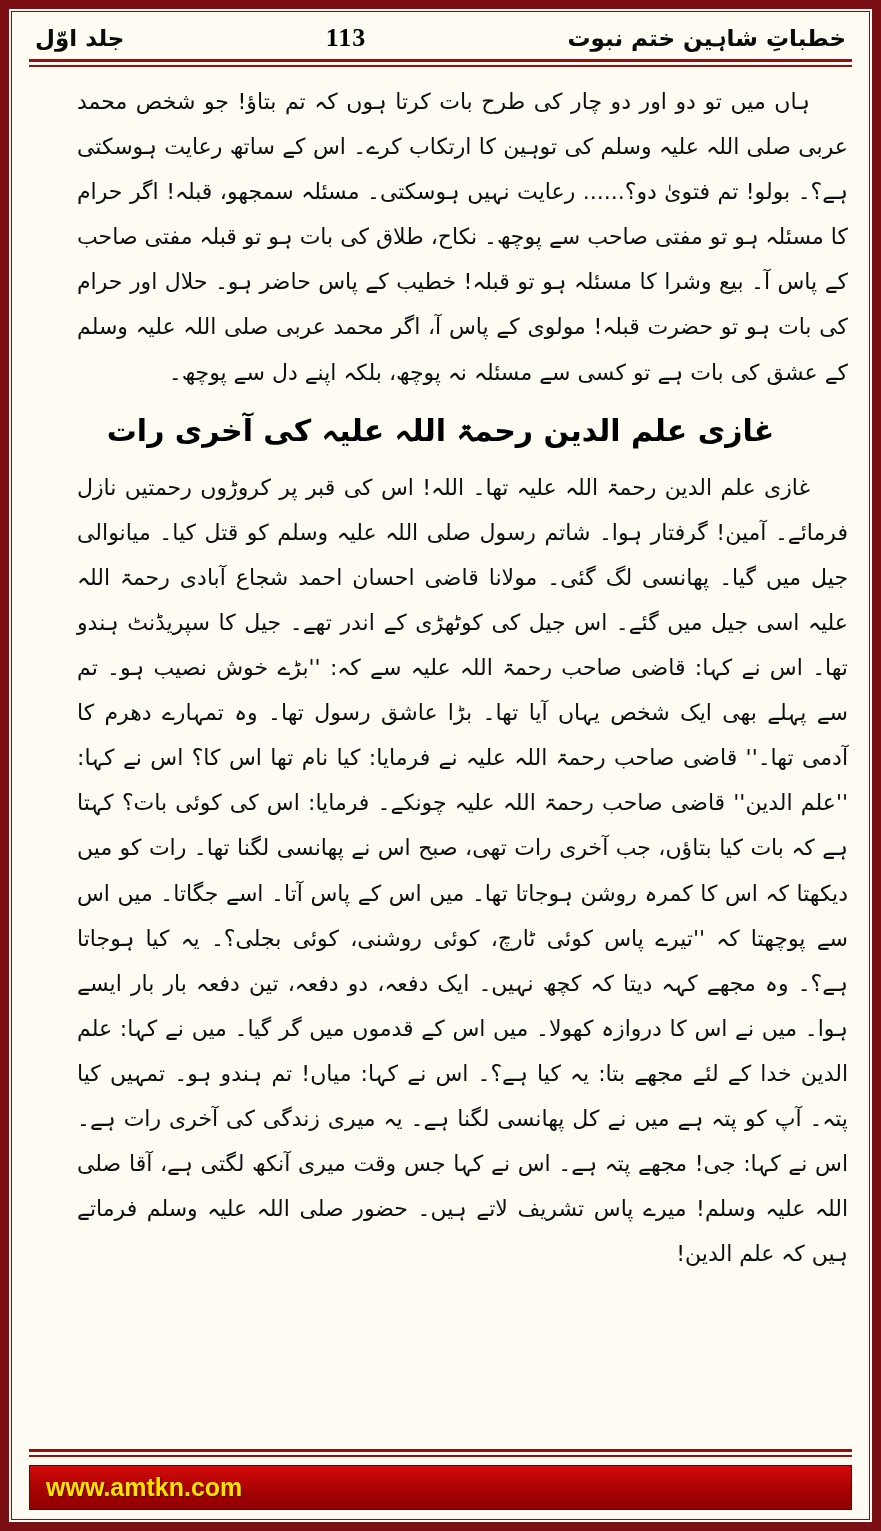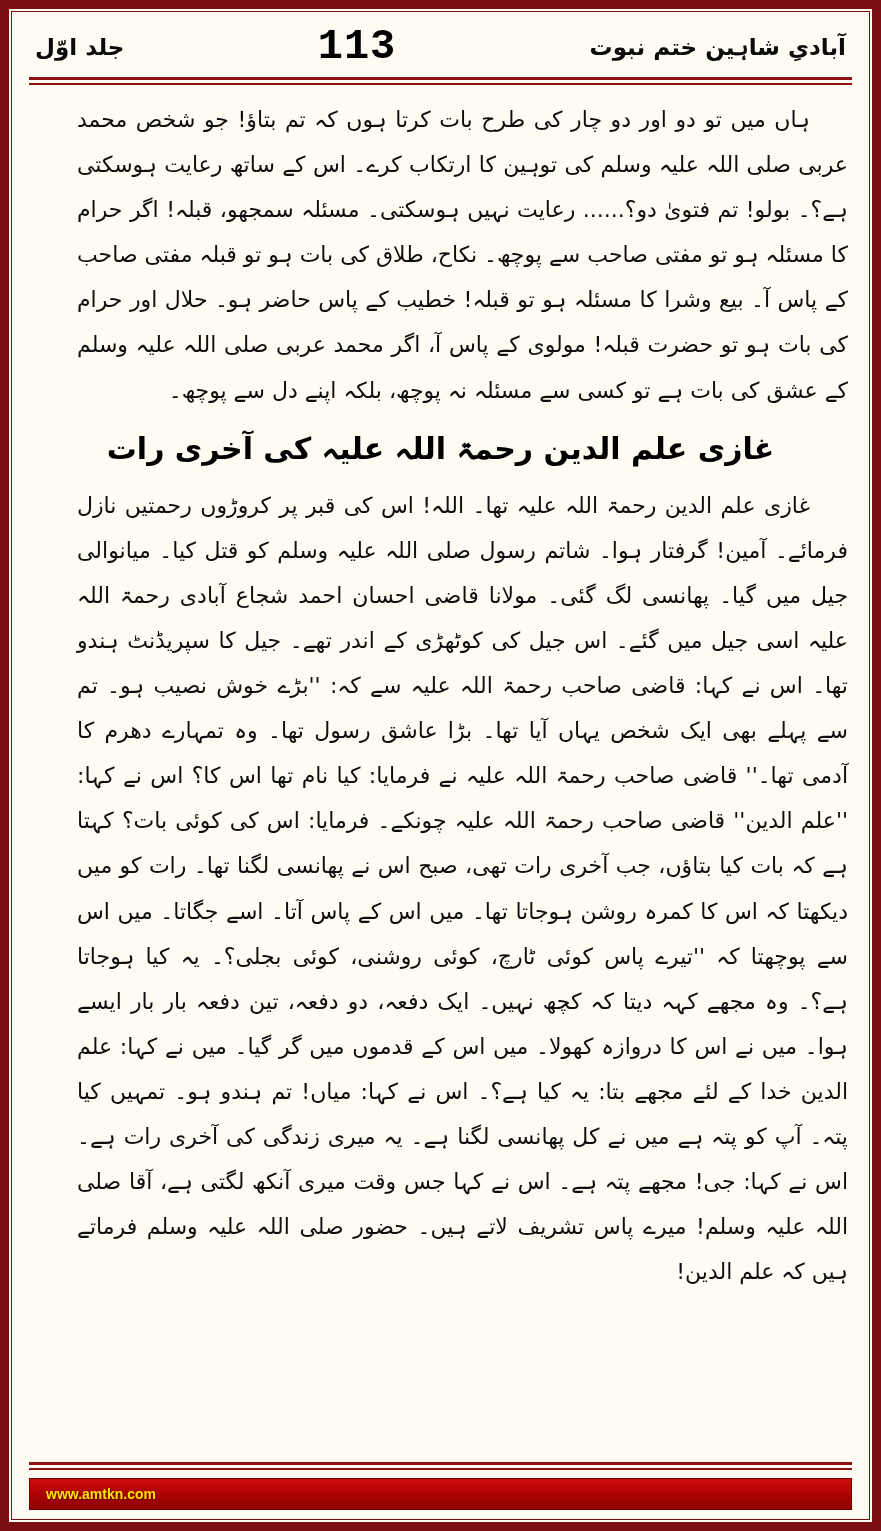--- a/index.html
+++ b/index.html
@@ -25,22 +25,22 @@
 
   .header {
     display: flex;
     justify-content: space-between;
     align-items: center;
     padding: 6px 6px 2px 6px;
   }
   .urdu { direction: rtl; font-family: "DejaVu Sans", sans-serif; }
   .header .urdu { font-size: 23px; font-weight: bold; color: #0b0b0b; }
   .page-number {
-    font-family: Liberation Mono, monospace;
-    font-size: 42px;
+    font-family: Liberation Serif, serif;
+    font-size: 26px;
     font-weight: bold;
     color: #000;
     letter-spacing: 1px;
   }
 
   .double-rule {
     height: 8px;
     border-top: 3px solid #8e1113;
     border-bottom: 2px solid #8e1113;
     margin: 4px 0 8px 0;
@@ -73,36 +73,36 @@
 
   .footer-bar {
     background: linear-gradient(180deg, #d40b0b 0%, #a80202 55%, #8f0000 100%);
     border: 1px solid #6f0000;
     display: flex;
     justify-content: space-between;
     align-items: center;
     padding: 7px 16px;
     font-family: "Liberation Sans", sans-serif;
     font-weight: bold;
-    font-size: 14px;
+    font-size: 25px;
     color: #ffe400;
     text-shadow: 1px 1px 1px rgba(0,0,0,0.45);
   }
   .footer-bar .email { color: #ffffff; }
 </style>
 </head>
 <body>
 
 <div class="page">
   <div class="frame">
 
     <div class="header">
       <span class="urdu">جلد اوّل</span>
       <span class="page-number">113</span>
-      <span class="urdu">آبادیِ شاہین ختم نبوت</span>
+      <span class="urdu">خطباتِ شاہین ختم نبوت</span>
     </div>
 
     <div class="double-rule"></div>
 
     <div class="main">
       <p class="para">ہاں میں تو دو اور دو چار کی طرح بات کرتا ہوں کہ تم بتاؤ! جو شخص محمد عربی صلی اللہ علیہ وسلم کی توہین کا ارتکاب کرے۔ اس کے ساتھ رعایت ہوسکتی ہے؟۔ بولو! تم فتویٰ دو؟...... رعایت نہیں ہوسکتی۔ مسئلہ سمجھو، قبلہ! اگر حرام کا مسئلہ ہو تو مفتی صاحب سے پوچھ۔ نکاح، طلاق کی بات ہو تو قبلہ مفتی صاحب کے پاس آ۔ بیع وشرا کا مسئلہ ہو تو قبلہ! خطیب کے پاس حاضر ہو۔ حلال اور حرام کی بات ہو تو حضرت قبلہ! مولوی کے پاس آ، اگر محمد عربی صلی اللہ علیہ وسلم کے عشق کی بات ہے تو کسی سے مسئلہ نہ پوچھ، بلکہ اپنے دل سے پوچھ۔</p>
       <h2 class="heading">غازی علم الدین رحمۃ اللہ علیہ کی آخری رات</h2>
       <p class="para">غازی علم الدین رحمۃ اللہ علیہ تھا۔ اللہ! اس کی قبر پر کروڑوں رحمتیں نازل فرمائے۔ آمین! گرفتار ہوا۔ شاتم رسول صلی اللہ علیہ وسلم کو قتل کیا۔ میانوالی جیل میں گیا۔ پھانسی لگ گئی۔ مولانا قاضی احسان احمد شجاع آبادی رحمۃ اللہ علیہ اسی جیل میں گئے۔ اس جیل کی کوٹھڑی کے اندر تھے۔ جیل کا سپریڈنٹ ہندو تھا۔ اس نے کہا: قاضی صاحب رحمۃ اللہ علیہ سے کہ: ''بڑے خوش نصیب ہو۔ تم سے پہلے بھی ایک شخص یہاں آیا تھا۔ بڑا عاشق رسول تھا۔ وہ تمہارے دھرم کا آدمی تھا۔'' قاضی صاحب رحمۃ اللہ علیہ نے فرمایا: کیا نام تھا اس کا؟ اس نے کہا: ''علم الدین'' قاضی صاحب رحمۃ اللہ علیہ چونکے۔ فرمایا: اس کی کوئی بات؟ کہتا ہے کہ بات کیا بتاؤں، جب آخری رات تھی، صبح اس نے پھانسی لگنا تھا۔ رات کو میں دیکھتا کہ اس کا کمرہ روشن ہوجاتا تھا۔ میں اس کے پاس آتا۔ اسے جگاتا۔ میں اس سے پوچھتا کہ ''تیرے پاس کوئی ٹارچ، کوئی روشنی، کوئی بجلی؟۔ یہ کیا ہوجاتا ہے؟۔ وہ مجھے کہہ دیتا کہ کچھ نہیں۔ ایک دفعہ، دو دفعہ، تین دفعہ بار بار ایسے ہوا۔ میں نے اس کا دروازہ کھولا۔ میں اس کے قدموں میں گر گیا۔ میں نے کہا: علم الدین خدا کے لئے مجھے بتا: یہ کیا ہے؟۔ اس نے کہا: میاں! تم ہندو ہو۔ تمہیں کیا پتہ۔ آپ کو پتہ ہے میں نے کل پھانسی لگنا ہے۔ یہ میری زندگی کی آخری رات ہے۔ اس نے کہا: جی! مجھے پتہ ہے۔ اس نے کہا جس وقت میری آنکھ لگتی ہے، آقا صلی اللہ علیہ وسلم! میرے پاس تشریف لاتے ہیں۔ حضور صلی اللہ علیہ وسلم فرماتے ہیں کہ علم الدین!</p>
     </div>
 

